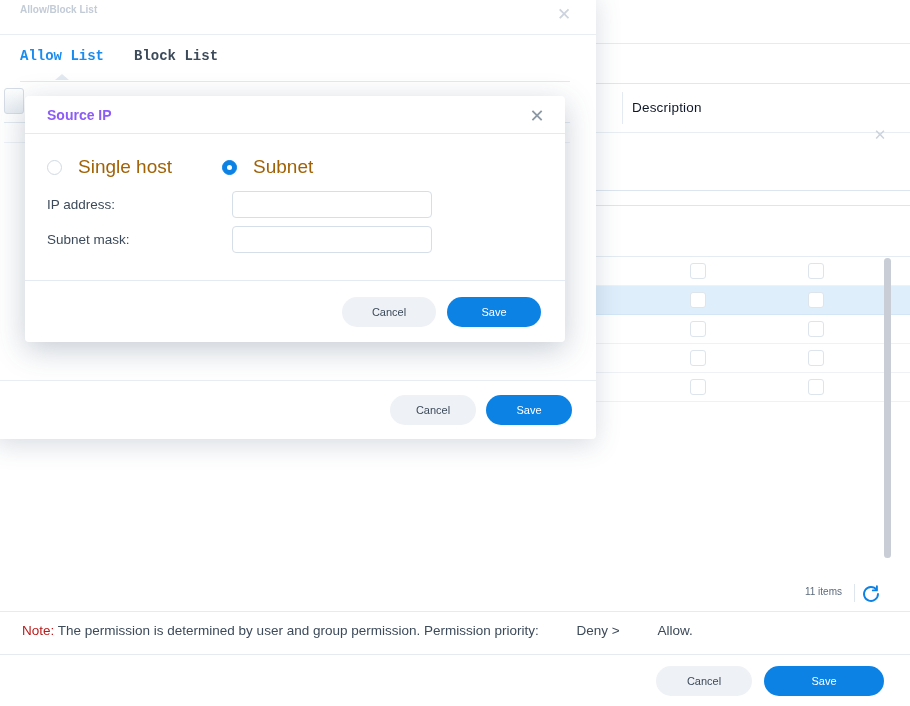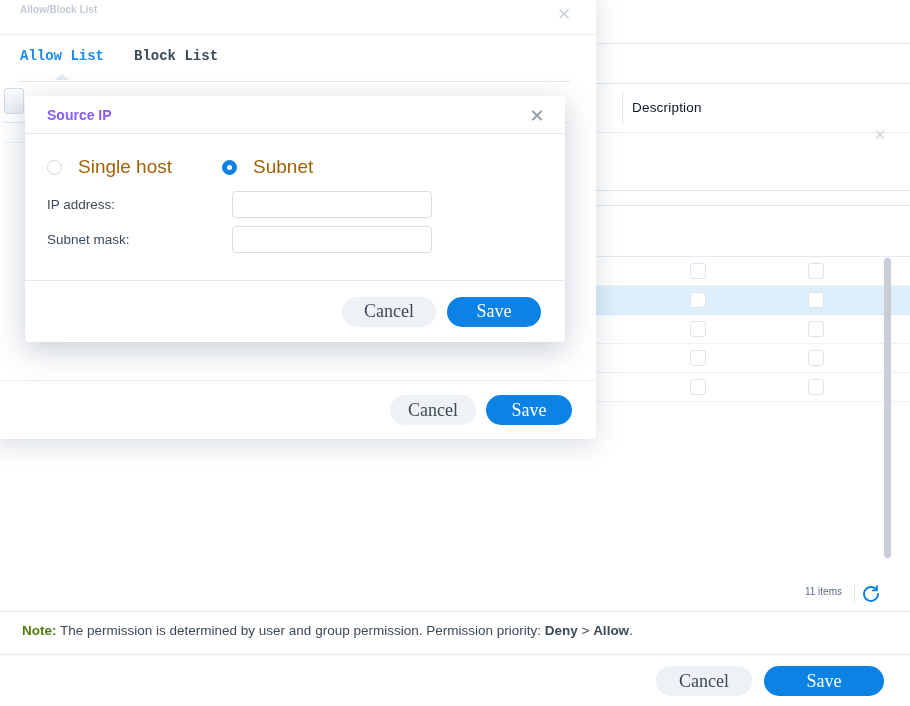--- a/index.html
+++ b/index.html
@@ -77,32 +77,32 @@
   .tbl-footer {
     position: absolute; left: 0; top: 578px; right: 0; height: 34px;
     border-bottom: 1px solid #e6ebf1;
   }
   .items-count { position: absolute; right: 68px; top: 8px; color: #5b6b7d; font-size: 10px; }
   .footer-vsep { position: absolute; right: 55px; top: 6px; width: 1px; height: 18px; background: #dfe5ec; }
   .refresh-btn { position: absolute; right: 28px; top: 5px; width: 22px; height: 22px; cursor: pointer; }
 
   .note-row { position: absolute; left: 0; top: 612px; right: 0; height: 42px; }
   .note-txt { position: absolute; left: 22px; top: 11px; font-size: 13.5px; color: #3c4a5a; }
-  .note-lbl { color: #4d7c0f; font-weight: bold; }
-  .note-b { font-weight: bold; }
+  .note-lbl { color: #b91c1c; }
+  .note-b { font-weight: normal; margin-left: 34px; }
   .bg-foot-line { position: absolute; left: 0; top: 654px; right: 0; height: 1px; background: #e6ebf1; }
 
   .bg-footer { position: absolute; left: 0; top: 655px; right: 0; height: 51px; background: #ffffff; }
 
   
   .btn {
     display: inline-flex; align-items: center; justify-content: center;
-    height: 30px; border-radius: 15px; font-size: 18px;
+    height: 30px; border-radius: 15px; font-size: 11px;
     border: none; cursor: pointer; padding: 0 18px; white-space: nowrap;
-    font-family: Liberation Serif, serif;
+    font-family: Liberation Sans, sans-serif;
   }
   .btn-cancel { background: #eef1f5; color: #3c4a5a; }
   .btn-save { background: #0d82e5; color: #ffffff; }
 
   
   .ab-dialog {
     position: absolute; left: -6px; top: -8px; width: 602px; height: 447px;
     background: #ffffff; border-radius: 4px;
     box-shadow: 0 6px 26px rgba(60,80,110,.20);
   }

